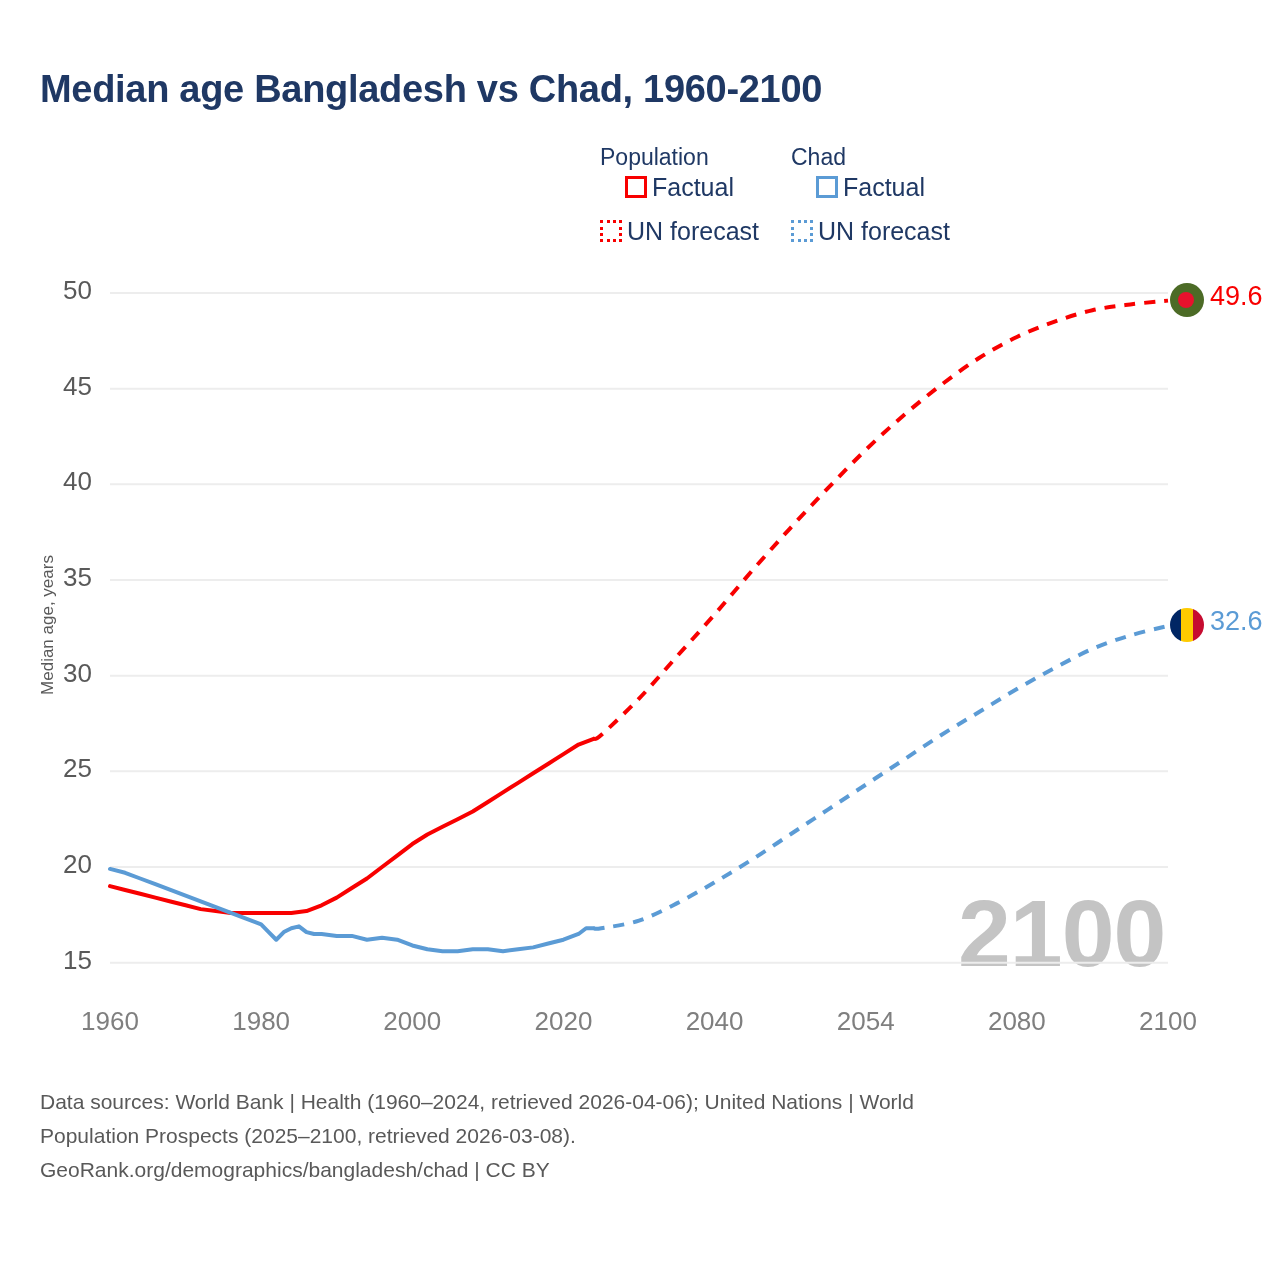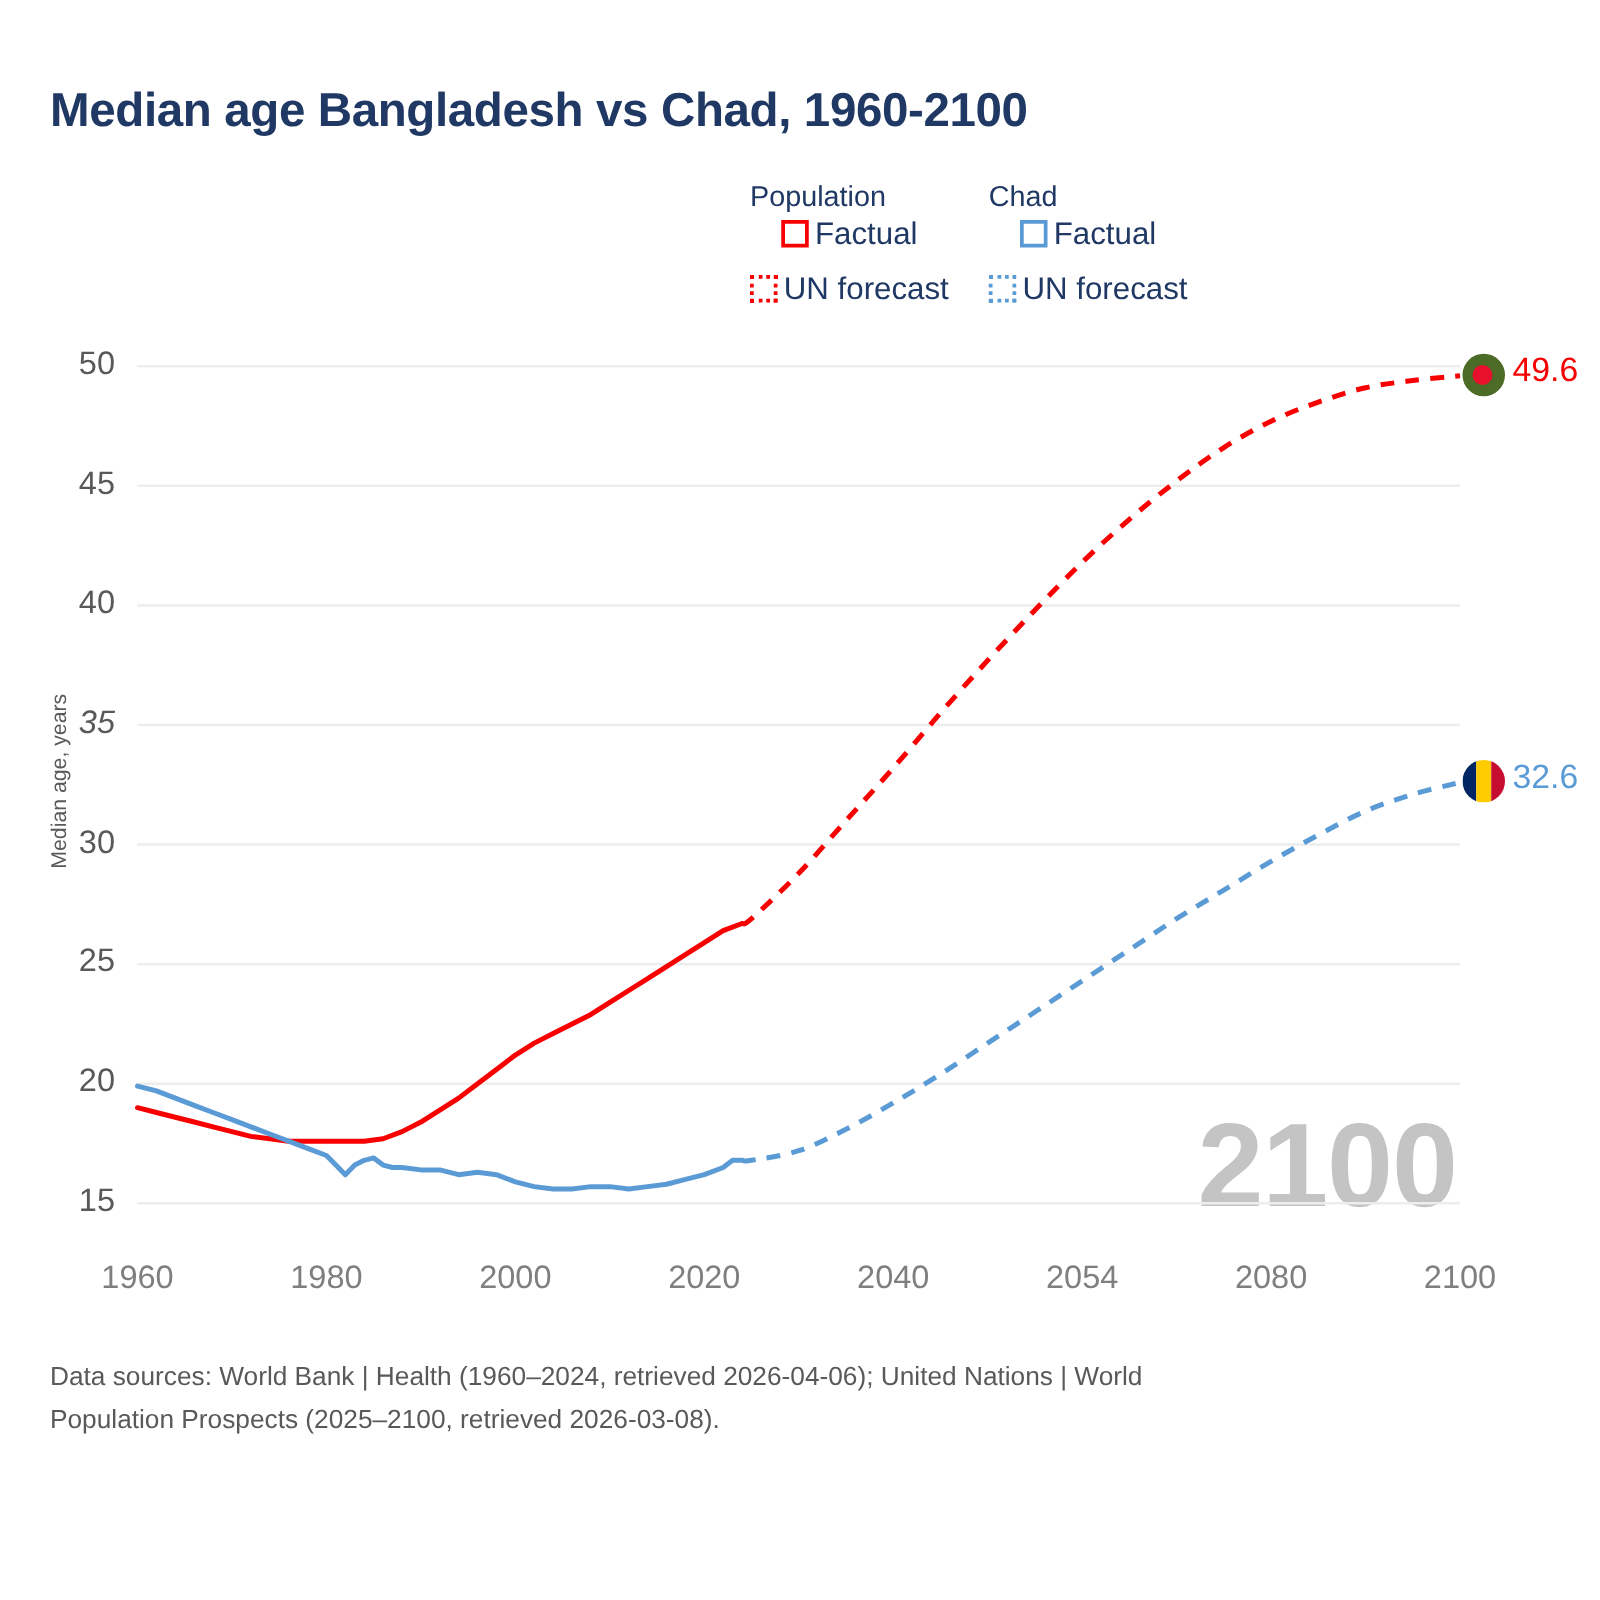--- a/index.html
+++ b/index.html
@@ -192,21 +192,21 @@
     </svg>
   </div>
 
   <div id="y-axis-title">Median age, years</div>
 
   <div id="ytick-labels">
       <div class="ytick-label" style="left: 32px; top: 944.692px;">15</div>
       <div class="ytick-label" style="left: 32px; top: 849.016px;">20</div>
       <div class="ytick-label" style="left: 32px; top: 753.341px;">25</div>
       <div class="ytick-label" style="left: 32px; top: 657.665px;">30</div>
-      <div class="ytick-label" style="left: 32px; top: 561.989px; font-style: italic;">35</div>
+      <div class="ytick-label" style="left: 32px; top: 561.989px;">35</div>
       <div class="ytick-label" style="left: 32px; top: 466.314px;">40</div>
       <div class="ytick-label" style="left: 32px; top: 370.638px;">45</div>
       <div class="ytick-label" style="left: 32px; top: 274.962px;">50</div>
     </div>
   <div id="xtick-labels">
       <div class="xtick-label" style="left: 55px; top: 1006px;">1960</div>
       <div class="xtick-label" style="left: 206.143px; top: 1006px;">1980</div>
       <div class="xtick-label" style="left: 357.286px; top: 1006px;">2000</div>
       <div class="xtick-label" style="left: 508.429px; top: 1006px;">2020</div>
       <div class="xtick-label" style="left: 659.571px; top: 1006px;">2040</div>
@@ -226,15 +226,16 @@
       <i class="b1"></i>
         <i class="b2"></i>
         <i class="b3"></i>
     </span>
     <span class="end-value cd">32.6</span>
   </div>
 
   <div id="footer">
     <span class="line">Data sources: World Bank | Health (1960–2024, retrieved 2026-04-06); United Nations | World</span>
     <span class="line">Population Prospects (2025–2100, retrieved 2026-03-08).</span>
+    <span class="line">GeoRank.org/demographics/bangladesh/chad | CC BY</span>
   </div>
 
 </div>
 
 </body></html>

